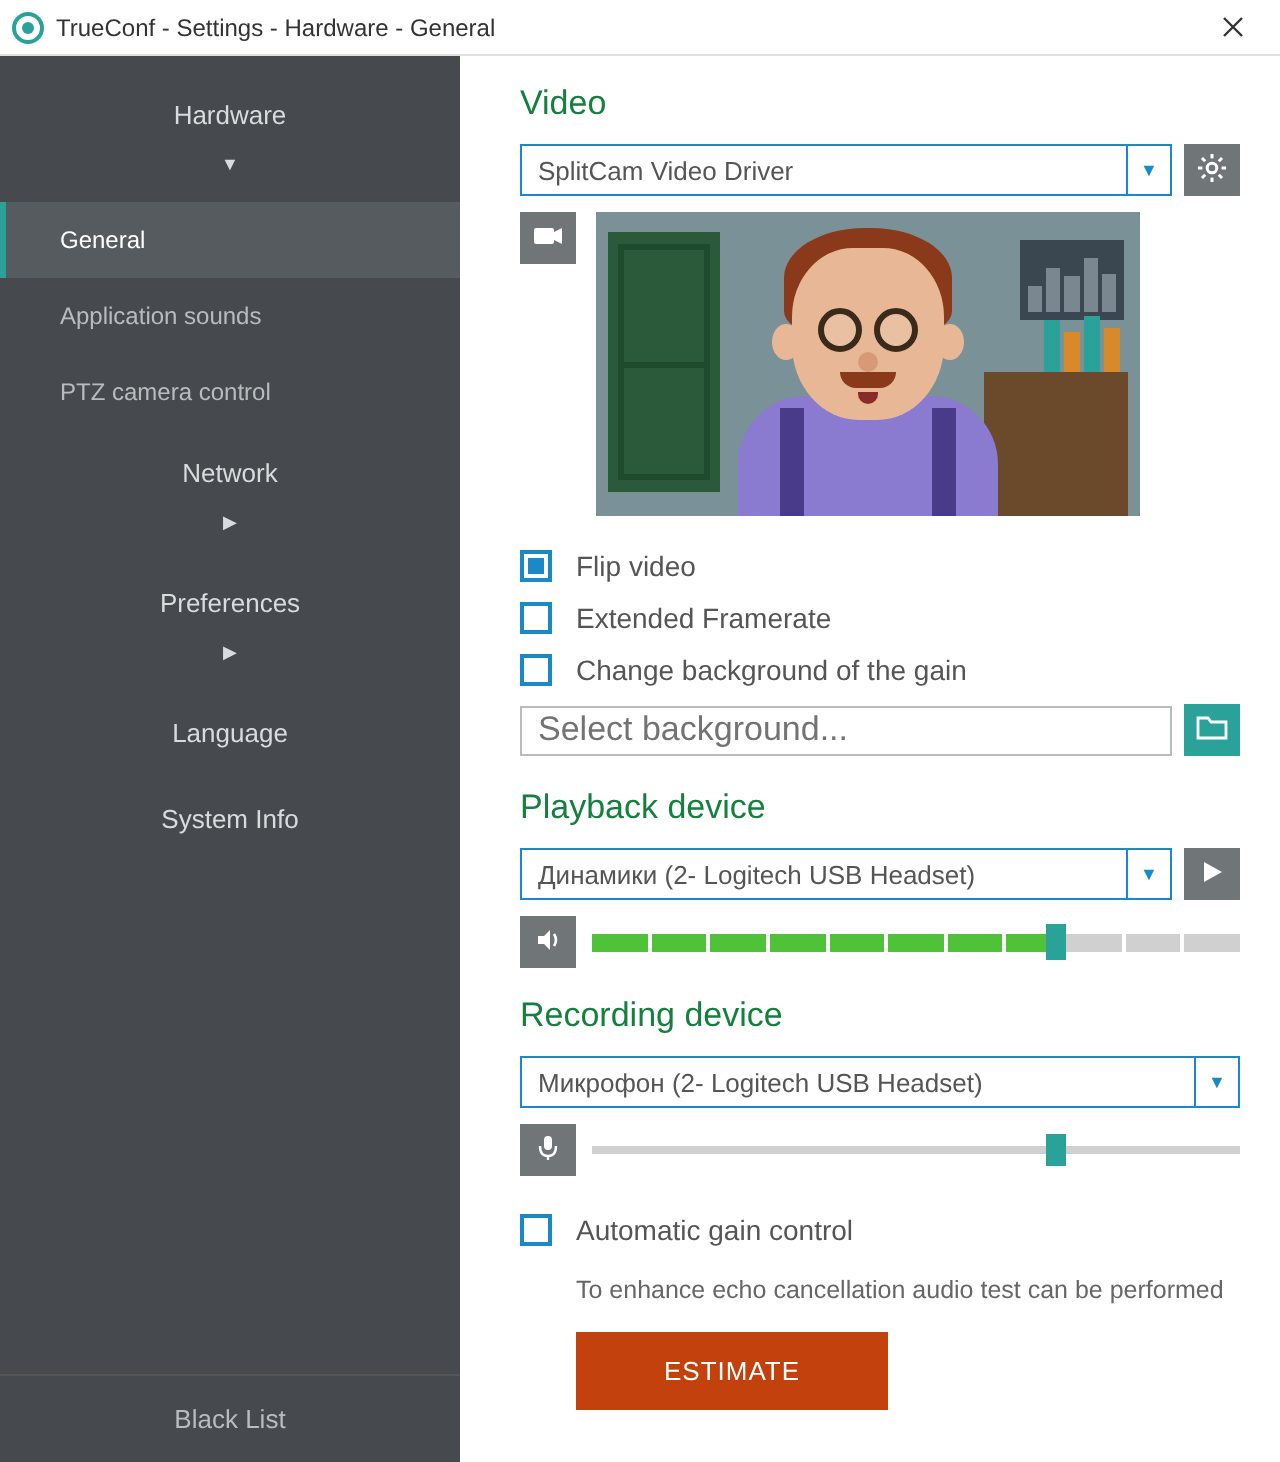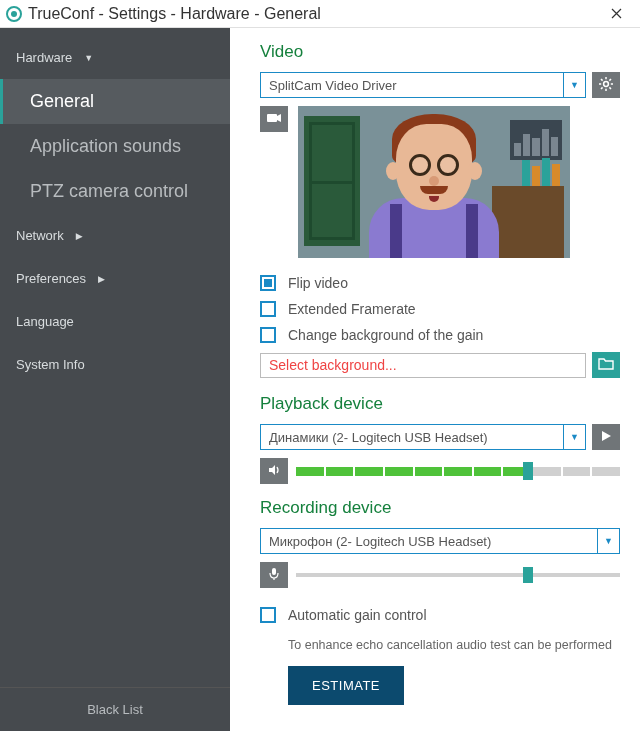--- a/index.html
+++ b/index.html
@@ -1,38 +1,38 @@
 <!DOCTYPE html>
 <html><head>
 <meta charset="utf-8">
 <style>
   * { box-sizing: border-box; margin: 0; padding: 0; }
   body { font-family: "Segoe UI", Tahoma, sans-serif; font-size: 13px; background: #fff; width: 640px; height: 731px; overflow: hidden; }
   .titlebar {
     height: 28px; background: #fff; border-bottom: 1px solid #e0e0e0;
-    display: flex; align-items: center; padding: 0 4px 0 6px; font-size: 16px; color: #333;
+    display: flex; align-items: center; padding: 0 4px 0 6px; font-size: 12px; color: #333;
   }
   .titlebar .logo {
     width: 16px; height: 16px; margin-right: 6px; display:inline-flex; align-items:center; justify-content:center;
   }
   .titlebar .spacer { flex: 1; }
   .titlebar .close {
     width: 40px; height: 28px; display: flex; align-items: center; justify-content: center;
     font-size: 14px; cursor: pointer;
   }
   .main { display: flex; height: 703px; }
   .sidebar { width: 230px; background: #464a4e; color: #cfd3d6; display: flex; flex-direction: column; }
   .sidebar .nav { flex: 1; padding-top: 8px; }
   .nav-item {
     padding: 14px 16px; font-size: 13px; color: #d8dcde; cursor: pointer;
-    display: flex; align-items: center; gap: 12px;
+    display: flex; align-items: center; gap: 12px; flex-direction: column;
   }
   .nav-item.top { font-weight: 500; }
   .nav-sub {
-    padding: 12px 16px 12px 30px; font-size: 18px; color: #b8bcbf; cursor: pointer;
+    padding: 12px 16px 12px 30px; font-size: 12px; color: #b8bcbf; cursor: pointer;
   }
   .nav-sub.active {
     background: #565b5f; color: #fff; border-left: 3px solid #2aa29a; padding-left: 27px;
   }
   .chev { font-size: 9px; color: #d8dcde; }
   .sidebar .blacklist {
     padding: 14px 16px; font-size: 13px; color: #b8bcbf; border-top: 1px solid #555; text-align: center;
   }
   .content {
     flex: 1; padding: 14px 20px 20px 30px; overflow-y: auto; background: #fff;
@@ -59,41 +59,41 @@
   .preview {
     width: 272px; height: 152px; background: #53636e; position: relative; overflow:hidden;
   }
   .checkrow { display: flex; align-items: center; gap: 12px; padding: 5px 0; font-size: 14px; color: #555; }
   .cbox {
     width: 16px; height: 16px; border: 2px solid #1a8ac6; background: #fff; display: inline-flex;
     align-items: center; justify-content: center; cursor: pointer;
   }
   .cbox.checked::after { content: ""; width: 8px; height: 8px; background: #1a8ac6; }
   .textinput {
-    flex: 1; height: 25px; border: 1px solid #bbb; padding: 0 8px; font-size: 14px; color: #ef4444;
+    flex: 1; height: 25px; border: 1px solid #bbb; padding: 0 8px; font-size: 17px; color: #737373;
     display: flex; align-items: center;
   }
   .slider-row { display:flex; align-items:center; gap:8px; margin: 6px 0 14px; }
   .slider {
     flex: 1; height: 10px; position: relative; display:flex; gap:2px; align-items:center;
   }
   .slider .seg { height: 9px; flex:1; background: #d0d0d0; }
   .slider .seg.on { background: #4fc23a; }
   .slider .thumb {
     position: absolute; top: -4px; width: 10px; height: 18px; background: #2aa29a;
   }
   .slider-plain {
     flex:1; height:4px; background:#d0d0d0; position:relative;
   }
   .slider-plain .thumb {
     position:absolute; top:-6px; width:10px; height:16px; background:#2aa29a;
   }
   .hint { font-size: 12.5px; color: #666; margin: 10px 0 14px; }
   .estimate {
-    background: #0c4a6e; color: #fff; border: none; padding: 12px 24px; font-size: 13px;
+    background: #c2410c; color: #fff; border: none; padding: 12px 44px; font-size: 13px;
     letter-spacing: 0.5px; cursor: pointer; margin-left: 28px;
   }
   .content { scrollbar-width: thin; }
   
   .wall { position:absolute; left:0; top:0; width:100%; height:100%; background:#7a9198; }
   .door { position:absolute; left:6px; top:10px; width:56px; height:130px; background:#2a5a3a; }
   .door::after{content:"";position:absolute;left:5px;top:6px;right:5px;bottom:6px;border:3px solid #1e4a2e;}
   .door::before{content:"";position:absolute;left:5px;top:50%;right:5px;height:3px;background:#1e4a2e;}
   .chart { position:absolute; right:8px; top:14px; width:52px; height:40px; background:#3a4650; display:flex; align-items:flex-end; gap:2px; padding:4px;}
   .chart span{flex:1;background:#7a8690;}

